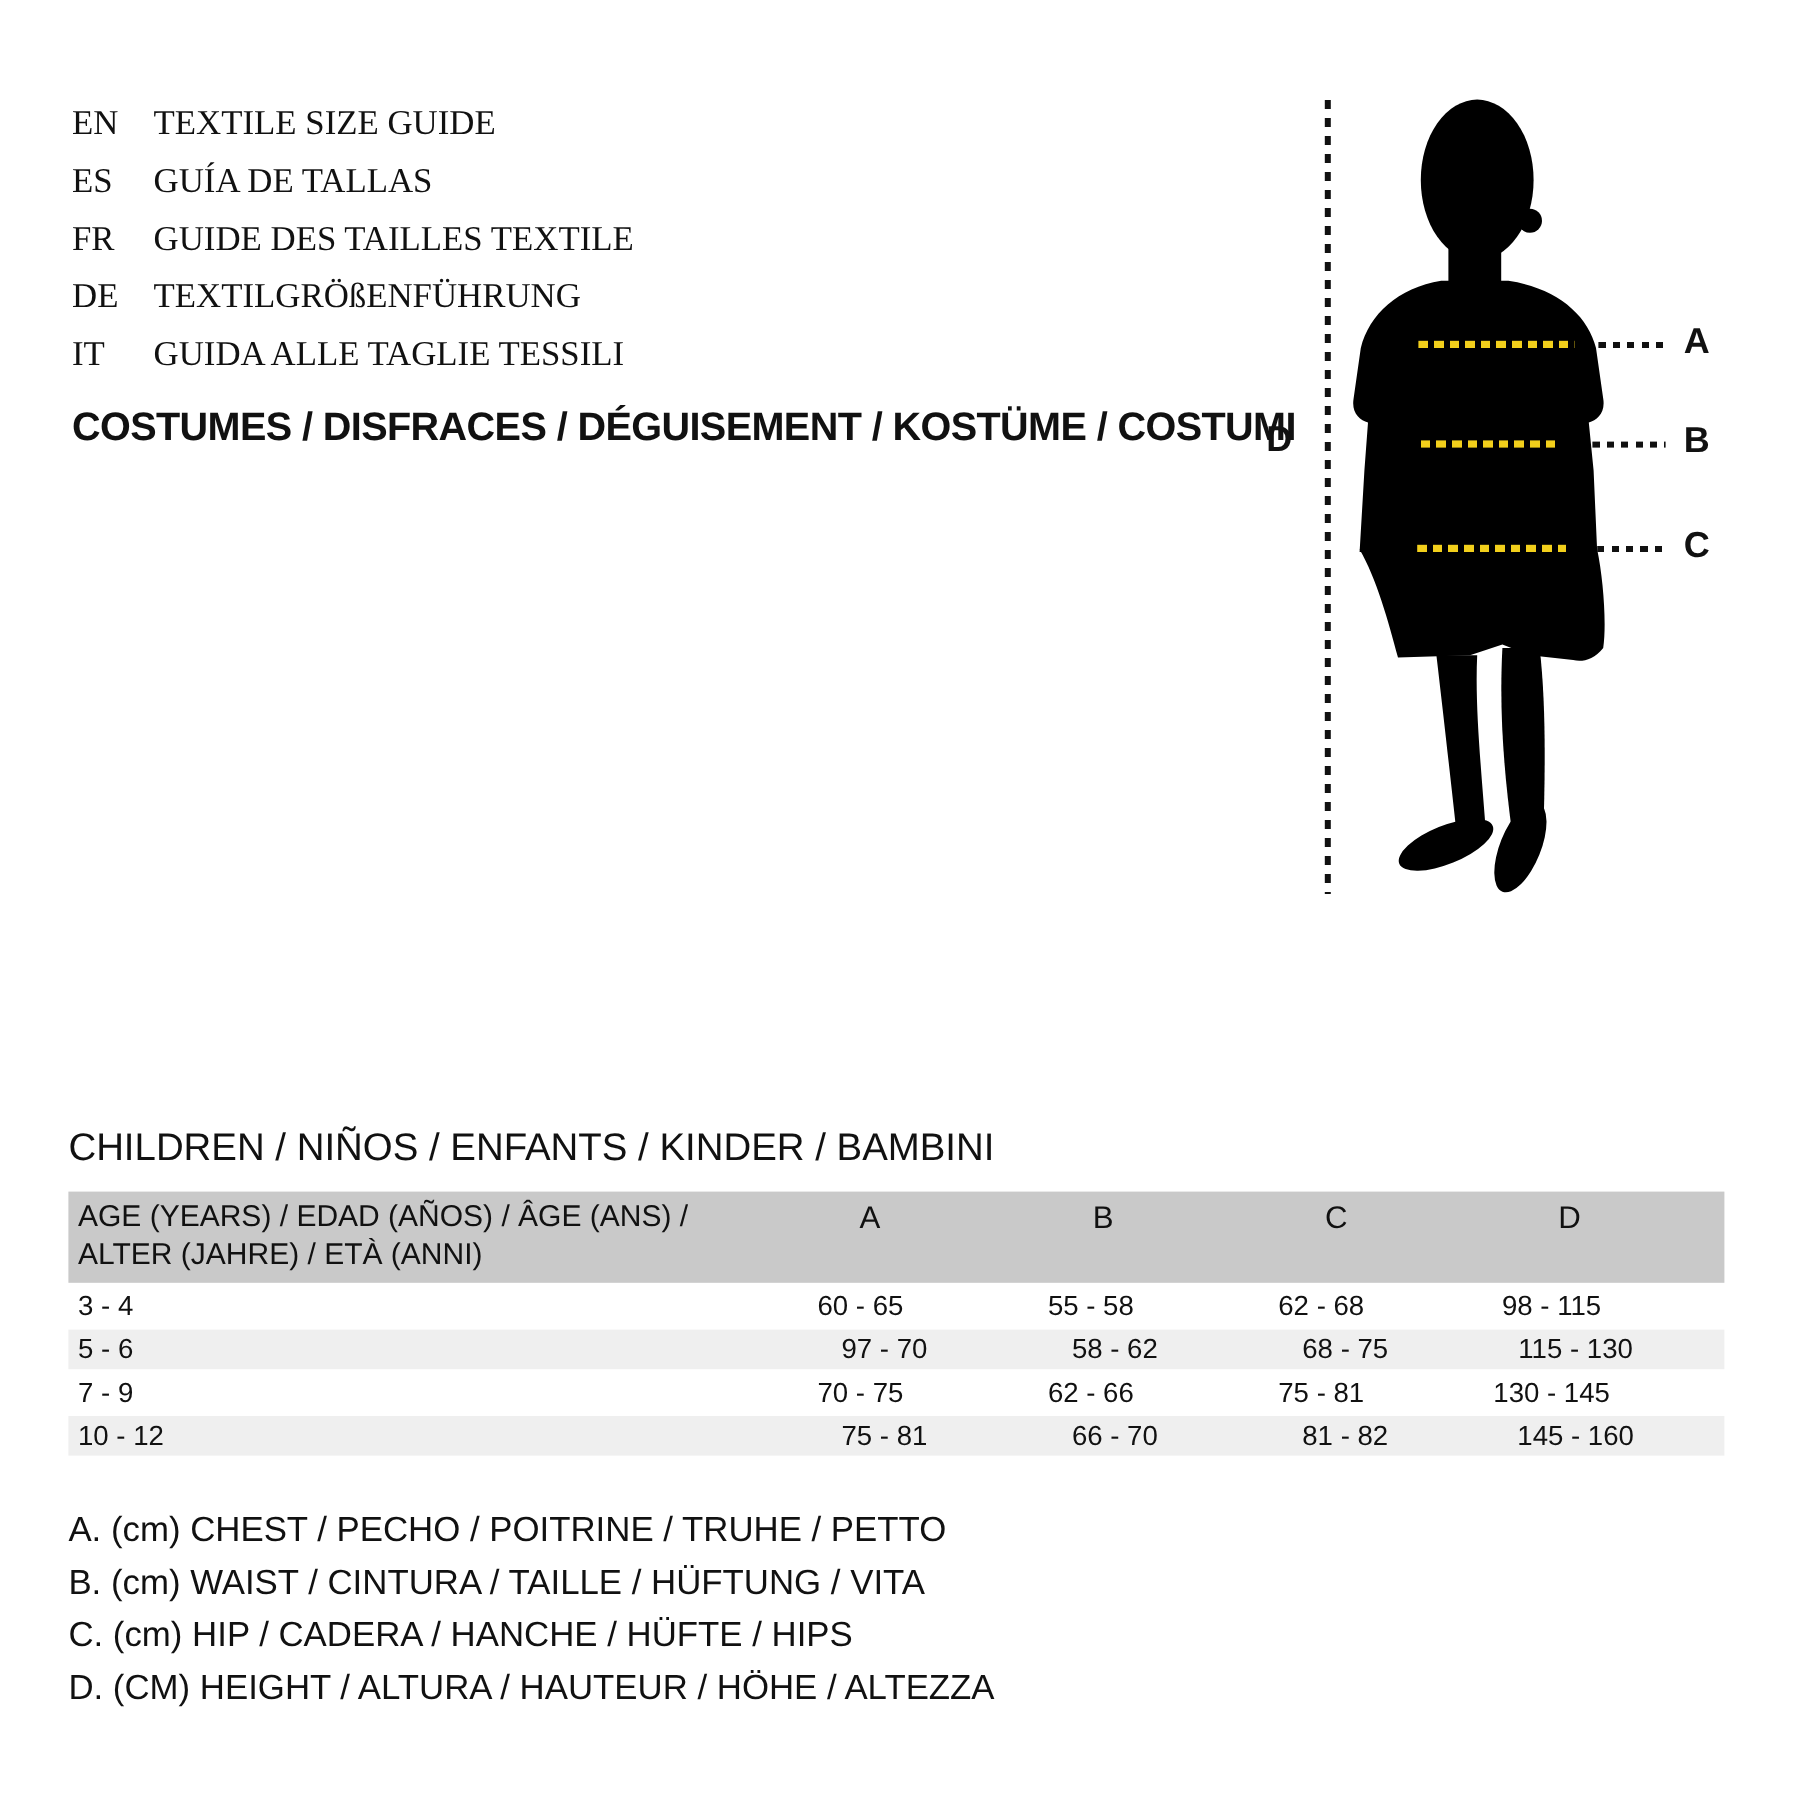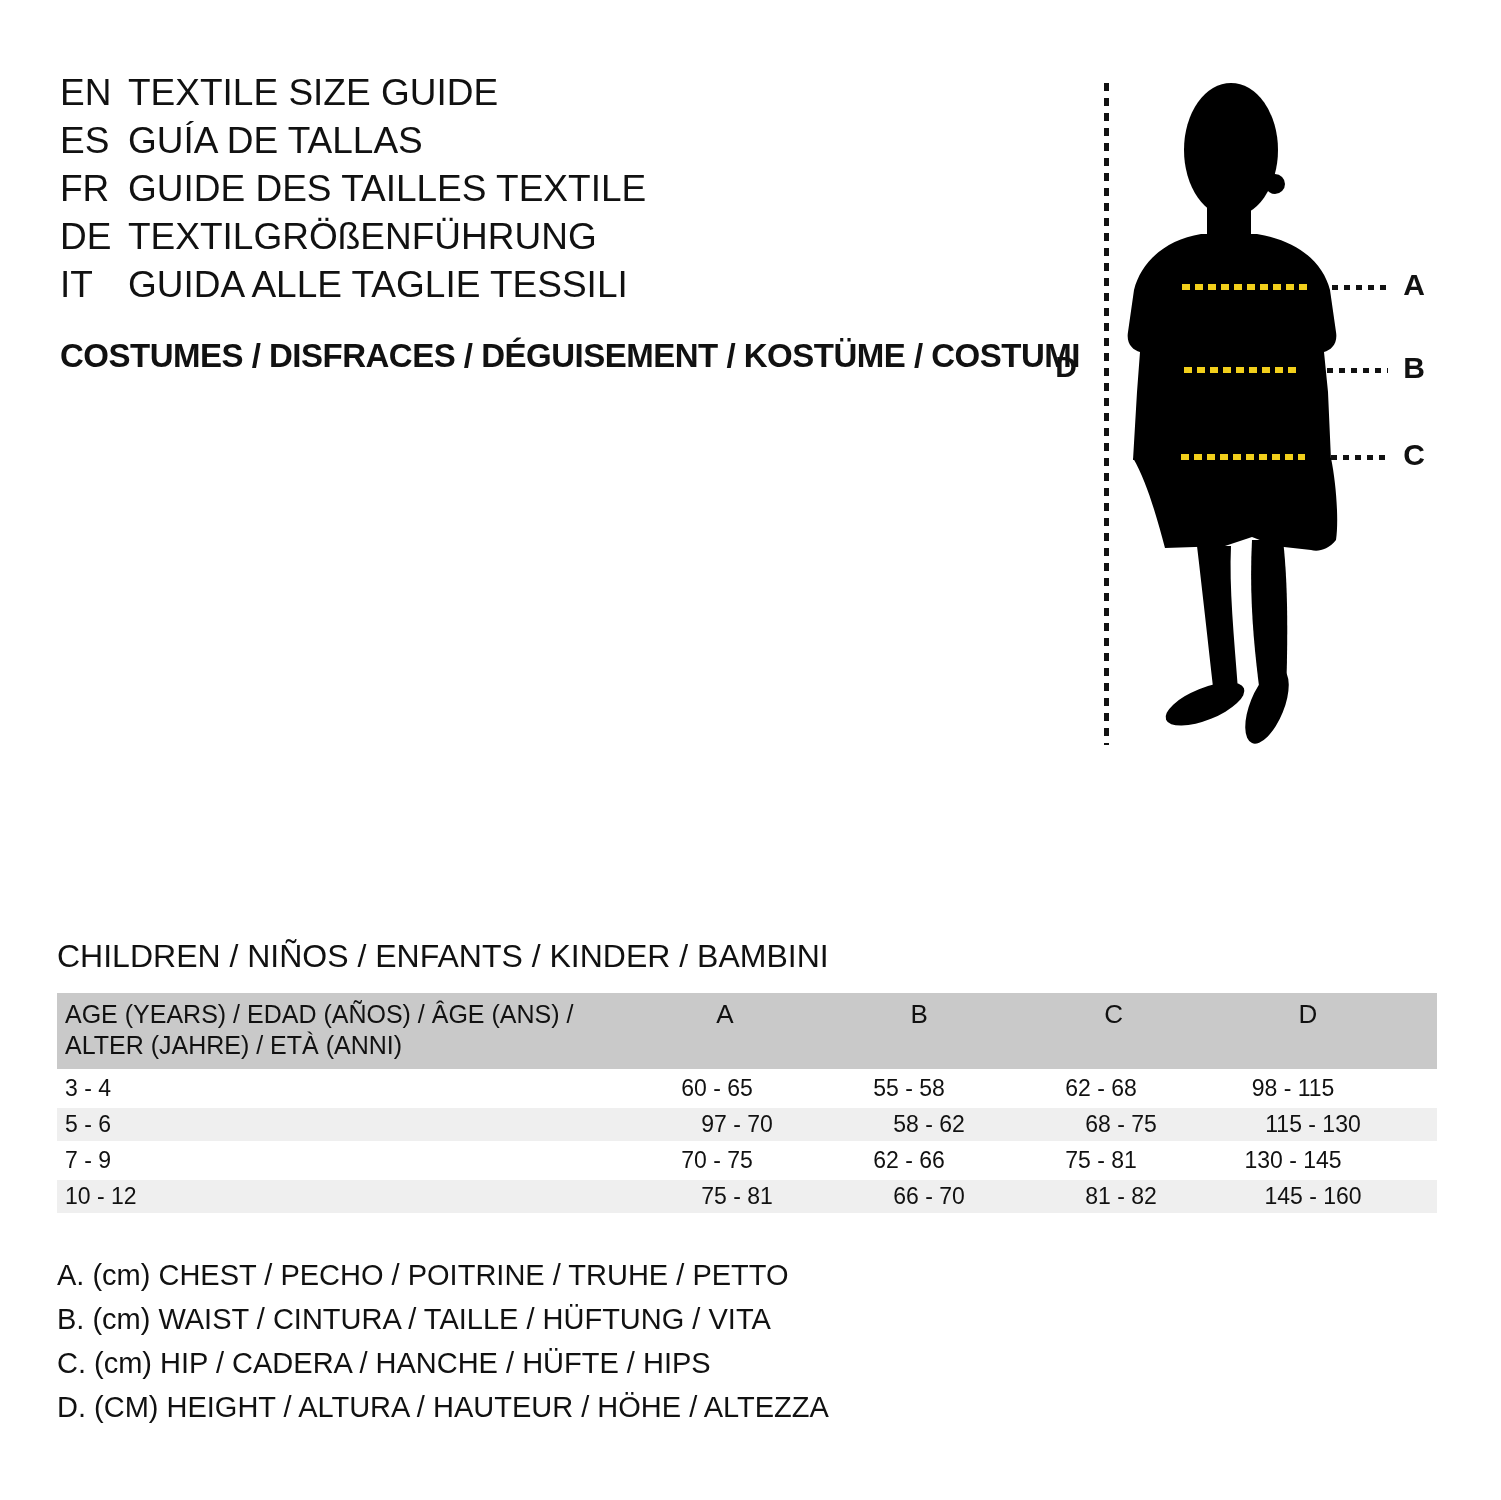--- a/index.html
+++ b/index.html
@@ -12,21 +12,21 @@
   html,body{margin:0;padding:0;background:var(--background,#fff);}
   .canvas{
     position:relative;width:1501px;height:1500px;overflow:hidden;
     background:var(--background,#fff);
     color:var(--ink,#111);
     font-family:"Liberation Sans","DejaVu Sans",sans-serif;
     font-stretch:condensed;
   }
   
   .lang-block{position:absolute;left:60px;top:72px;}
-  .lang-row{display:flex;height:48px;align-items:flex-start;font-size:37px;}
+  .lang-row{display:flex;height:48px;align-items:flex-end;font-size:29px;font-family:Liberation Serif, serif;}
   .lang-code{width:68px;flex:0 0 68px;}
   .lang-label{white-space:nowrap;}
   .category-line{
     position:absolute;left:60px;top:337px;
     font-size:33px;font-weight:700;white-space:nowrap;letter-spacing:-0.5px;
   }
   
   .vline{
     position:absolute;left:1104px;top:83px;width:5px;height:662px;
     background:repeating-linear-gradient(180deg,var(--ink,#111) 0 8px,transparent 8px 15px);

